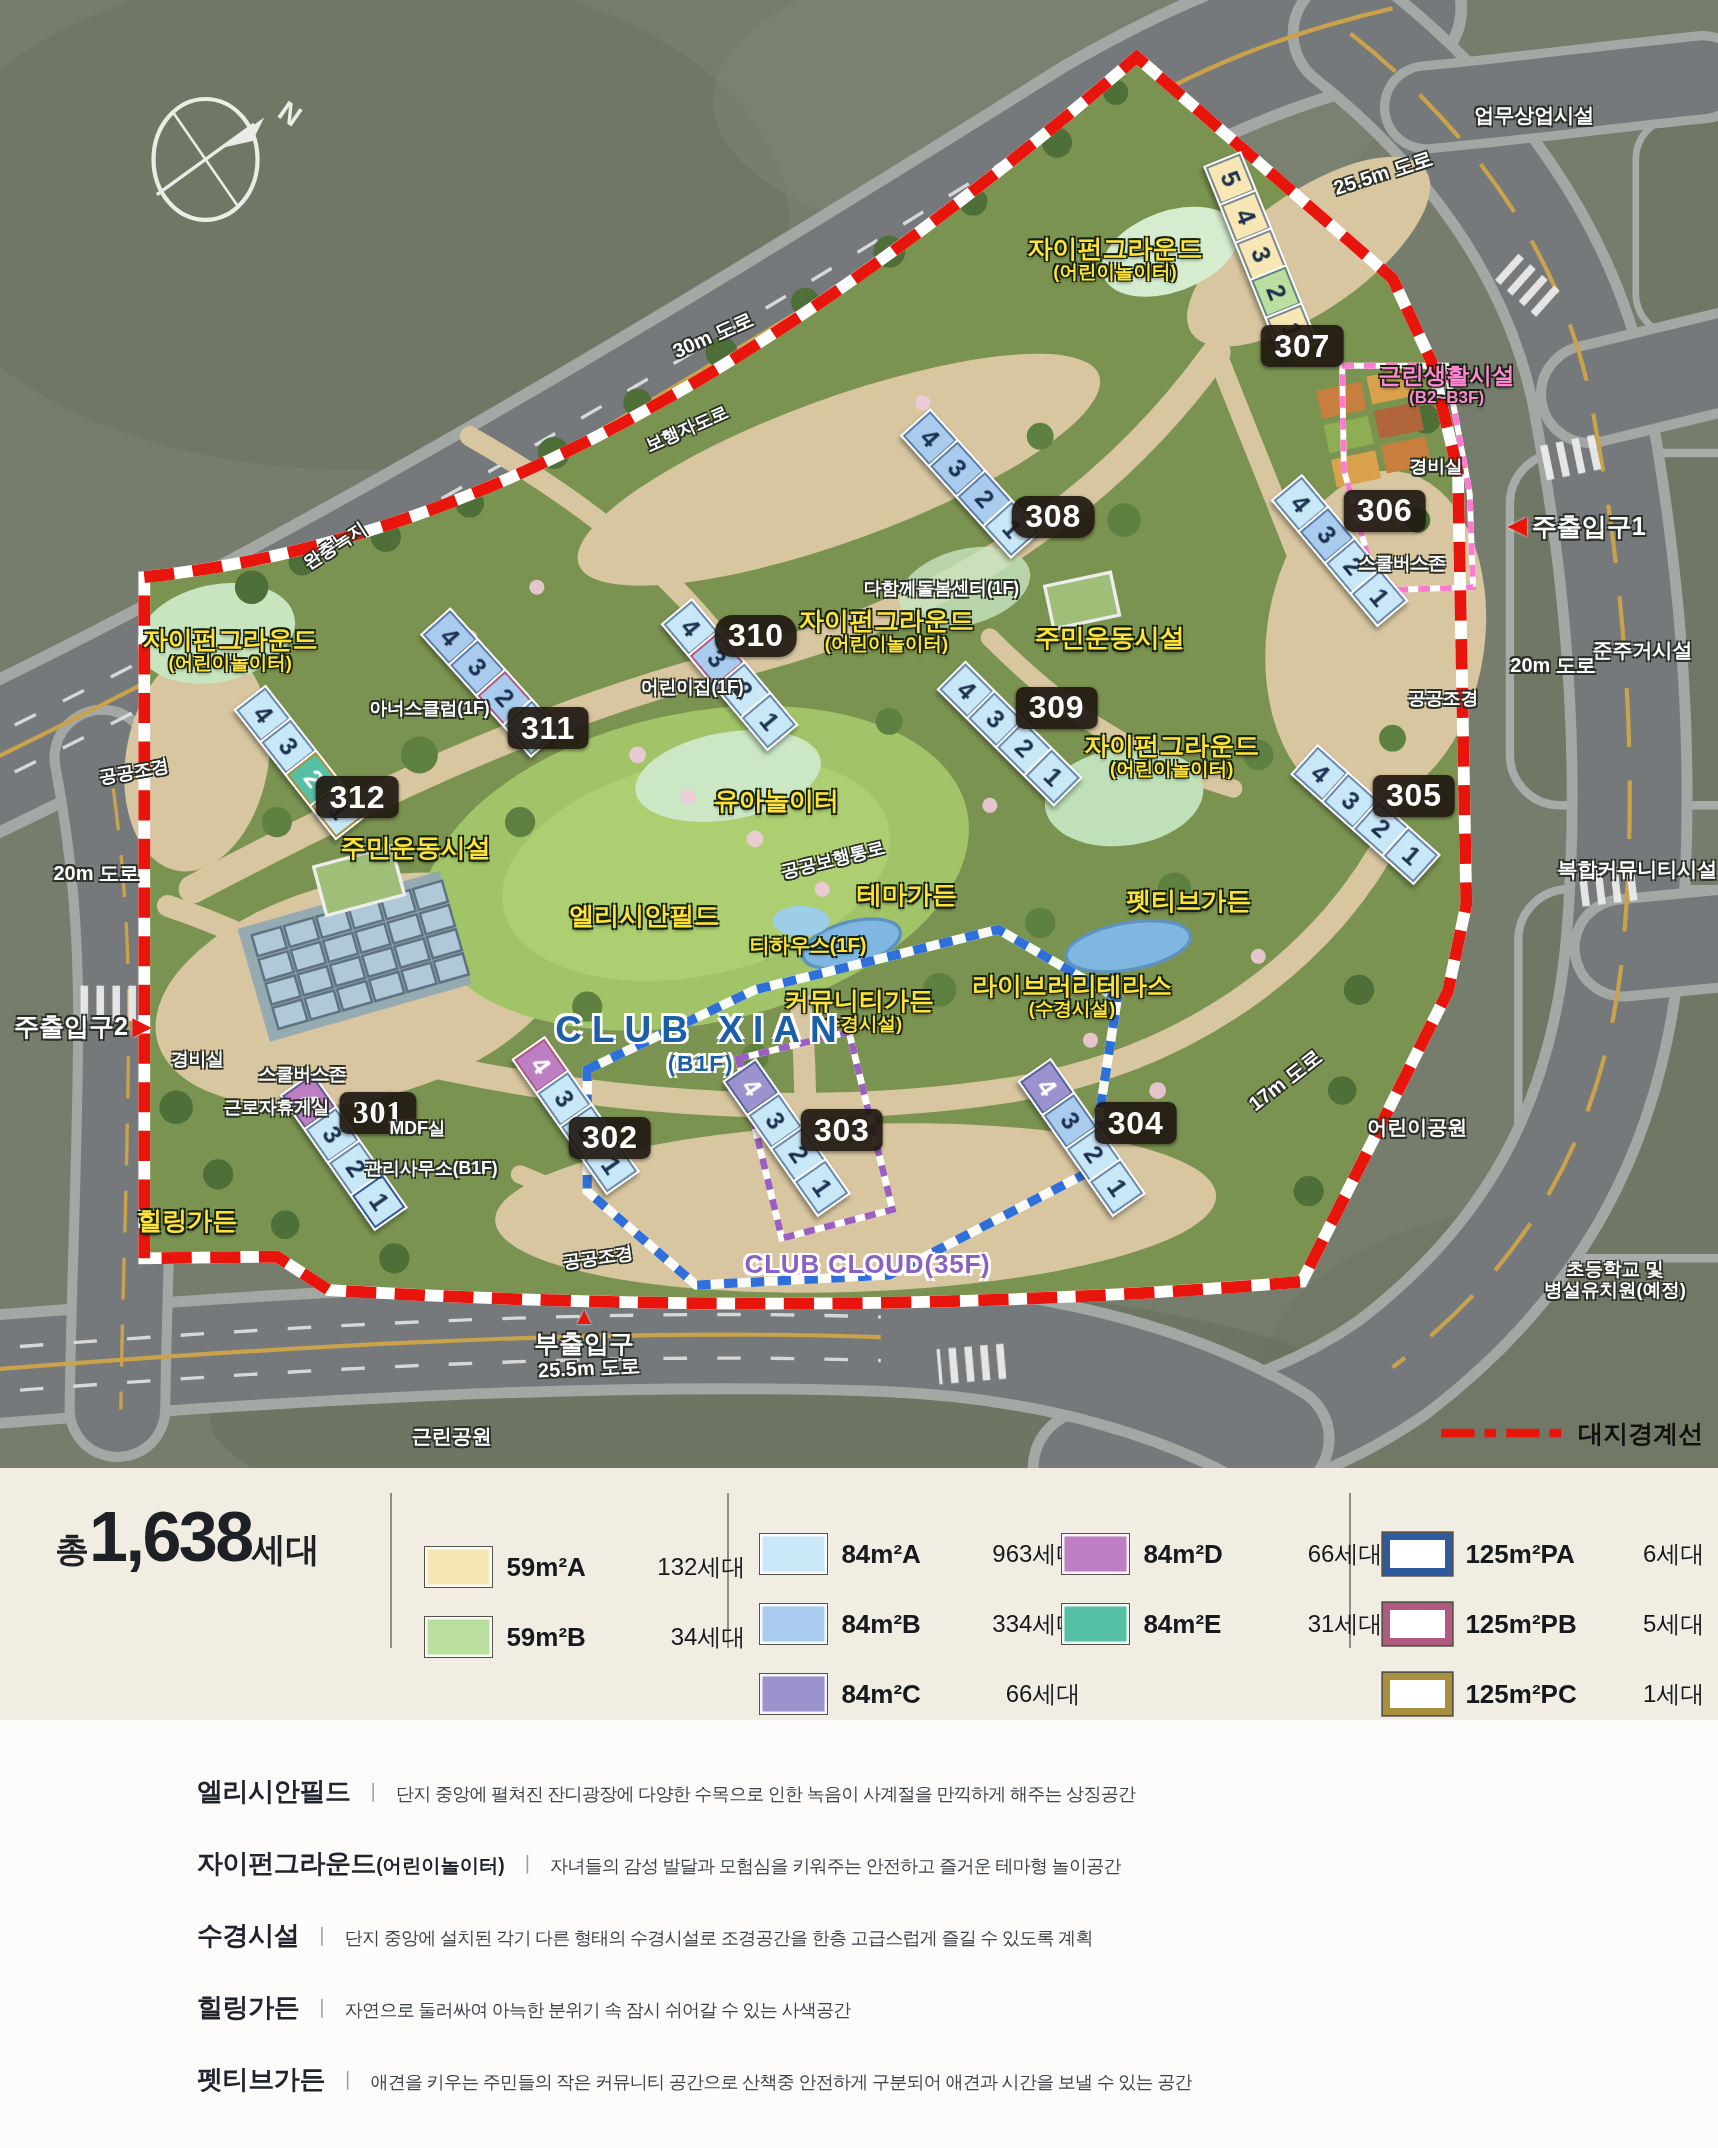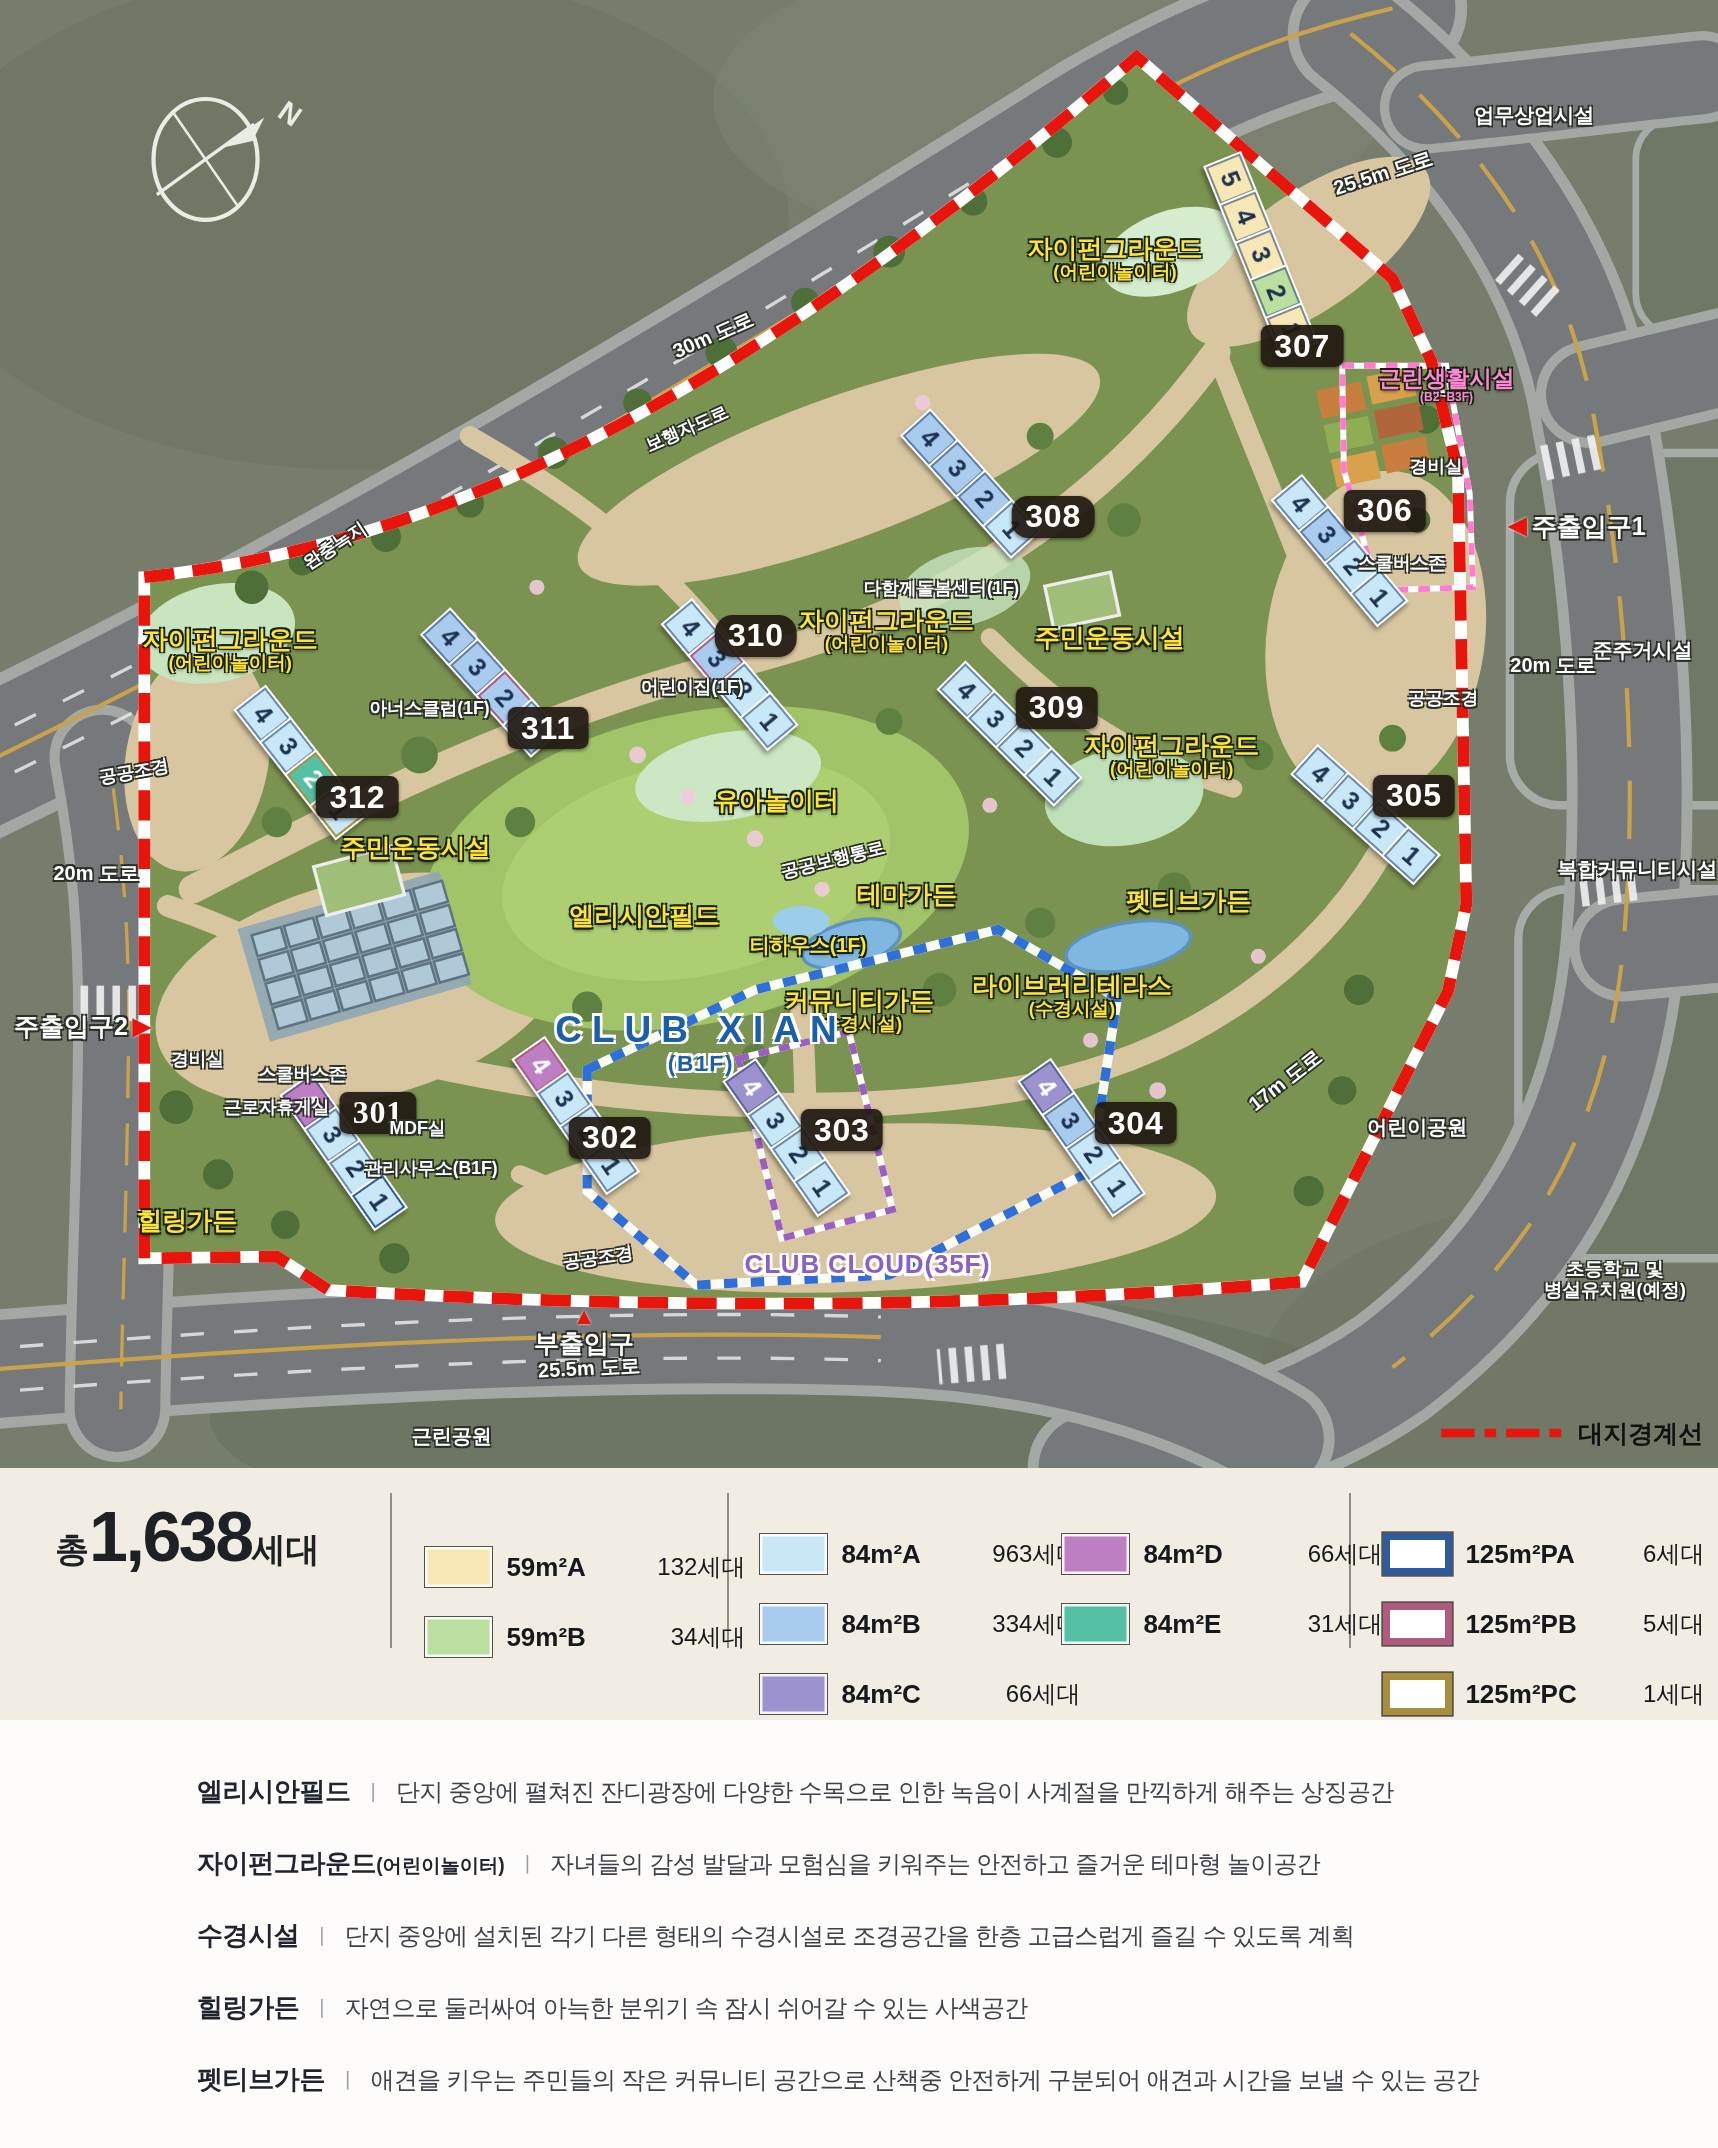--- a/index.html
+++ b/index.html
@@ -23,21 +23,21 @@
   .outline-dark { text-shadow:-1.7px -1.7px 0 #14210c, 1.7px -1.7px 0 #14210c, -1.7px 1.7px 0 #14210c, 1.7px 1.7px 0 #14210c, 0 2.5px 3.4px rgba(0,0,0,.55); }
   .outline-soft { text-shadow:-1.7px -1.7px 0 #2a2f28, 1.7px -1.7px 0 #2a2f28, -1.7px 1.7px 0 #2a2f28, 1.7px 1.7px 0 #2a2f28; }
   .lbl-y   { color:#FFE33A; font-weight:bold; font-size:25px; }
   .lbl-y .sub { display:block; font-size:18.5px; }
   .lbl-y2  { color:#FFE33A; font-weight:bold; font-size:20px; }
   .lbl-w   { color:#fff; font-weight:bold; font-size:20px; }
   .lbl-ws  { color:#fff; font-weight:bold; font-size:17.6px; }
   .lbl-w2  { color:#fff; font-weight:bold; font-size:18.5px; }
   .lbl-w2 .sub { display:block; font-size:18.5px; }
   .lbl-pink { color:#FF86D6; font-weight:bold; font-size:22.7px; }
-  .lbl-pink .sub { display:block; font-size:12px; }
+  .lbl-pink .sub { display:block; font-size:17px; }
   .lbl-gate { color:#fff; font-weight:bold; font-size:25px; display:flex; align-items:center; gap:5px; }
   .lbl-gate .arrow { color:#E8150D; font-size:23.5px; text-shadow:0 0 2.5px #fff; }
   .lbl-gate.vert { flex-direction:column; gap:0; }
   .lbl-clubx { color:#1B5FA8; font-weight:bold; font-size:37px; letter-spacing:10px;
                text-shadow:-2.5px -2.5px 0 #fff, 2.5px -2.5px 0 #fff, -2.5px 2.5px 0 #fff, 2.5px 2.5px 0 #fff; }
   .lbl-clubx .sub { display:block; font-size:22.7px; letter-spacing:1.7px; }
   .lbl-clubc { color:#8B5FC4; font-weight:bold; font-size:26px; letter-spacing:0.8px;
                text-shadow:-2.5px -2.5px 0 #fff, 2.5px -2.5px 0 #fff, -2.5px 2.5px 0 #fff, 2.5px 2.5px 0 #fff; }
   .lbl-blegend { display:flex; align-items:center; gap:11.7px; color:#111; font-weight:bold; font-size:25px; }
 
@@ -53,21 +53,21 @@
   .lg-swatch.ol { background:#fff; border-width:1.7px; box-shadow:none; }
   .lg-label { font-size:26px; font-weight:bold; color:#15181d; margin-left:13.4px; width:126px; }
   .lg-count { font-size:24px; color:#15181d; width:113px; text-align:right; }
 
   
   .desc { position:absolute; left:0; top:1720px; width:1718px; height:428px; background:#FDFCFA; padding:54px 0 0 197px; }
   .d-row { display:flex; align-items:baseline; margin-bottom:37px; white-space:nowrap; }
   .d-title { font-size:26px; font-weight:bold; color:#20242e; letter-spacing:-0.4px; }
   .d-tsub { font-size:19.3px; font-weight:bold; color:#20242e; }
   .d-sep { font-size:22px; color:#9aa0a8; margin:0 11.7px; }
-  .d-body { font-size:24px; color:#3d424b; letter-spacing:-0.7px; }
+  .d-body { font-size:18px; color:#3d424b; letter-spacing:-0.7px; }
 </style>
 </head>
 <body>
 
 <div class="page">
 
   <div class="map">
     <svg class="base" width="1718" height="1468" viewBox="0 0 2048 1750">
 
       <rect x="0" y="0" width="2048" height="1750" fill="#767D6C"></rect>

